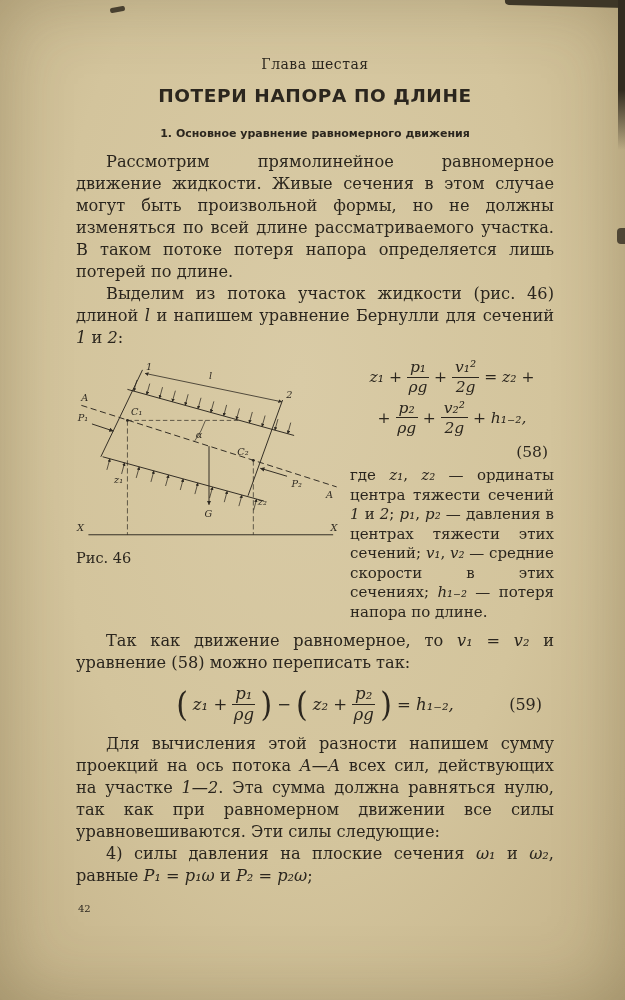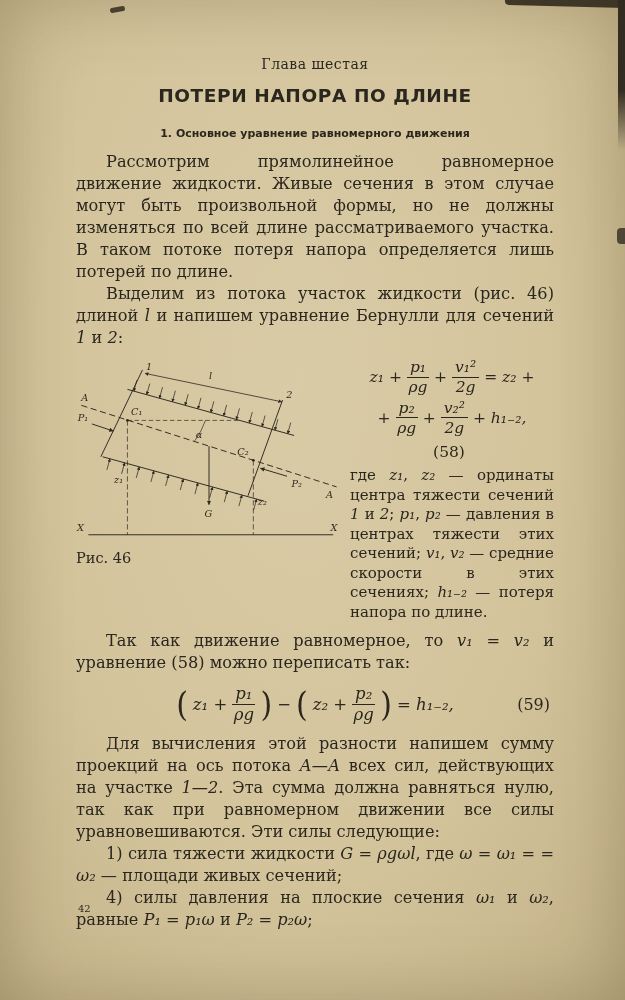--- a/index.html
+++ b/index.html
@@ -20,26 +20,26 @@
   .figcol svg{width:266px;height:auto;display:block}
   .figcap{text-align:left;font-size:14.5px;margin-top:3px}
   .eqcol{flex:1;padding-left:2px}
   .eq{font-size:15.5px}
   .eqline{display:flex;align-items:center;gap:5px;justify-content:center;margin-top:6px}
   .eqline2{margin-top:4px}
   .frac{display:inline-flex;flex-direction:column;align-items:center;font-style:italic;line-height:1.05}
   .frac .n{padding:0 3px 1.5px;border-bottom:1.3px solid #2b261e}
   .frac .d{padding-top:1.5px}
   .m{font-style:italic}
-  .eqnum{text-align:center;font-size:15.5px;margin:7px 6px 4px 0}
+  .eqnum{text-align:right;font-size:15.5px;margin:7px 6px 4px 0}
   .where{font-size:15px;line-height:19.5px;margin-top:5px}
   .eq59wrap{position:relative;margin:11px 0 9px}
   .eq59{display:flex;align-items:center;justify-content:center;gap:5px;font-size:16.5px}
   .bigp{font-style:normal;font-size:30px;font-weight:400;transform:scaleY(1.12);display:inline-block;line-height:.9}
-  .eq59num{position:absolute;right:4px;top:50%;transform:translateY(-50%);font-size:16px}
+  .eq59num{position:absolute;right:12px;top:50%;transform:translateY(-50%);font-size:16px}
   .pagenum{position:absolute;left:78px;top:903px;font-size:10px}
   .art{position:absolute;background:#332c20}
   .art-topright{top:0;right:0;width:120px;height:8px;transform:rotate(1.5deg);transform-origin:right top;border-radius:0 0 0 4px;opacity:.92}
   .art-rightstrip{top:0;right:0;width:7px;height:150px;background:linear-gradient(180deg,#332c20 60%,rgba(51,44,32,0))}
   .art-spot{top:7px;left:110px;width:15px;height:5px;transform:rotate(-10deg);border-radius:2px;opacity:.85}
   .art-blob{top:228px;right:0;width:8px;height:16px;border-radius:4px 0 0 4px;opacity:.8}
 </style>
 </head>
 <body>
 
@@ -184,18 +184,17 @@
             <span class="n">p₂</span>
             <span class="d">ρg</span>
           </span>
         <span class="bigp">)</span>
         <span class="m">= h₁₋₂,</span>
       </div>
       <div class="eq59num">(59)</div>
     </div>
 
     <p class="body ind"><span>Для вычисления этой разности напишем сумму проекций на ось потока </span><i>А—А</i><span> всех сил, действующих на участке </span><i>1—2</i><span>. Эта сумма должна равняться нулю, так как при равномерном движении все силы уравновешиваются. Эти силы следующие:</span></p>
-    <p class="body ind"><span>1) сила тяжести жидкости </span><i>G = ρgωl</i><span>, где </span><i>ω = ω₁ = = ω₂</i><span> — площади живых сечений;</span></p>
     <p class="body ind"><span>4) силы давления на плоские сечения </span><i>ω₁</i><span> и </span><i>ω₂</i><span>, равные </span><i>P₁ = p₁ω</i><span> и </span><i>P₂ = p₂ω</i><span>;</span></p>
   </div>
 
   <div class="pagenum">42</div>
 </div>
 
 </body></html>

